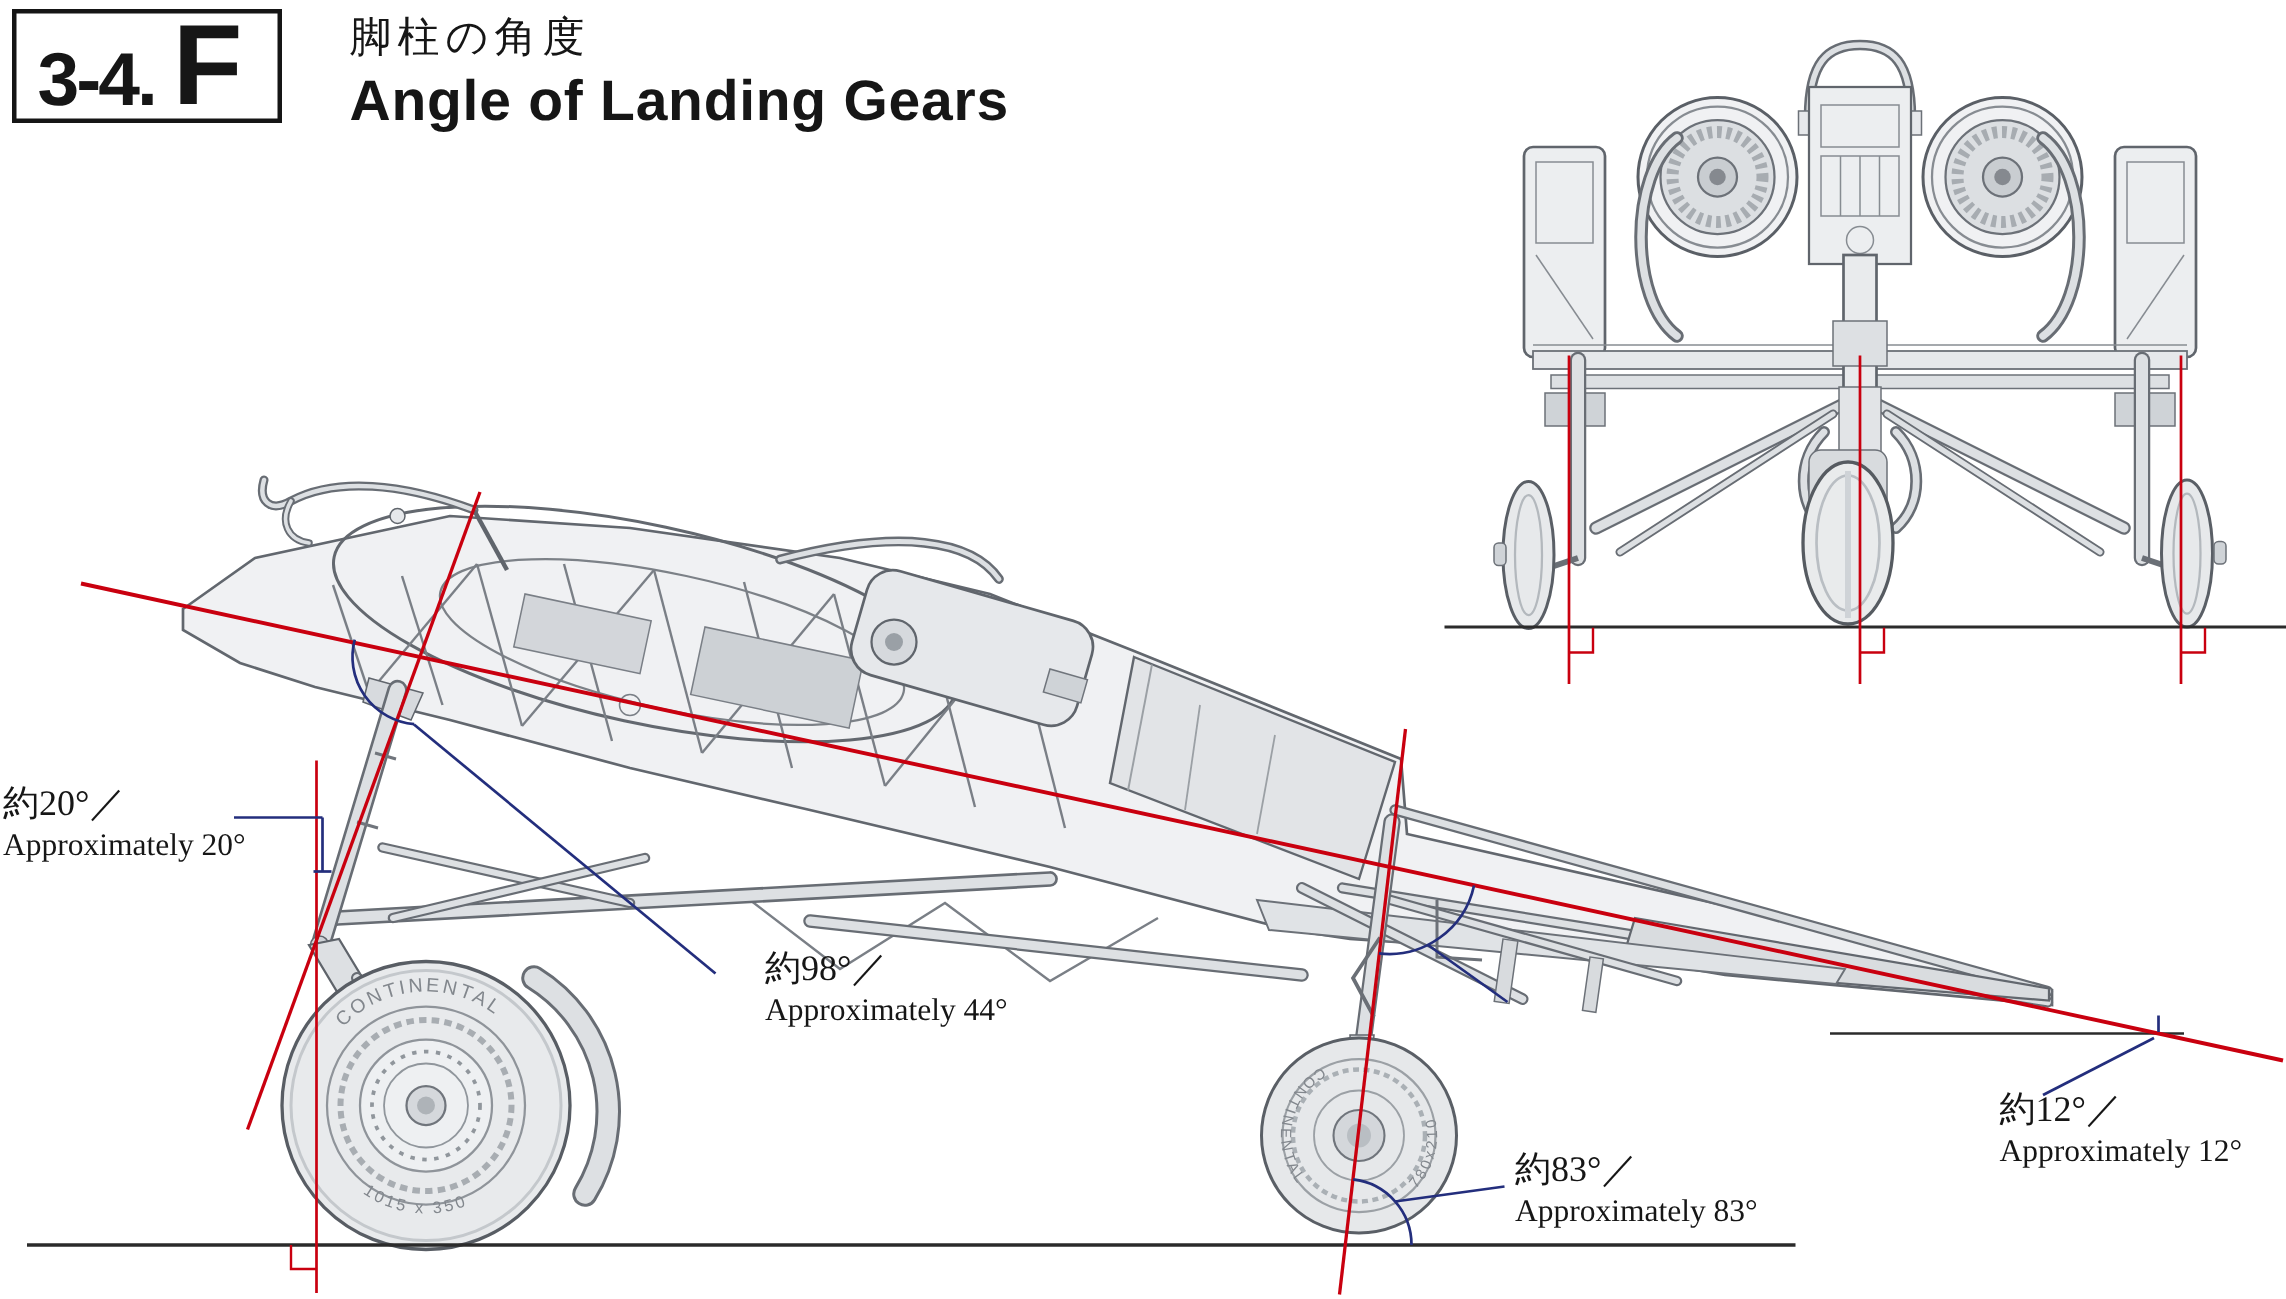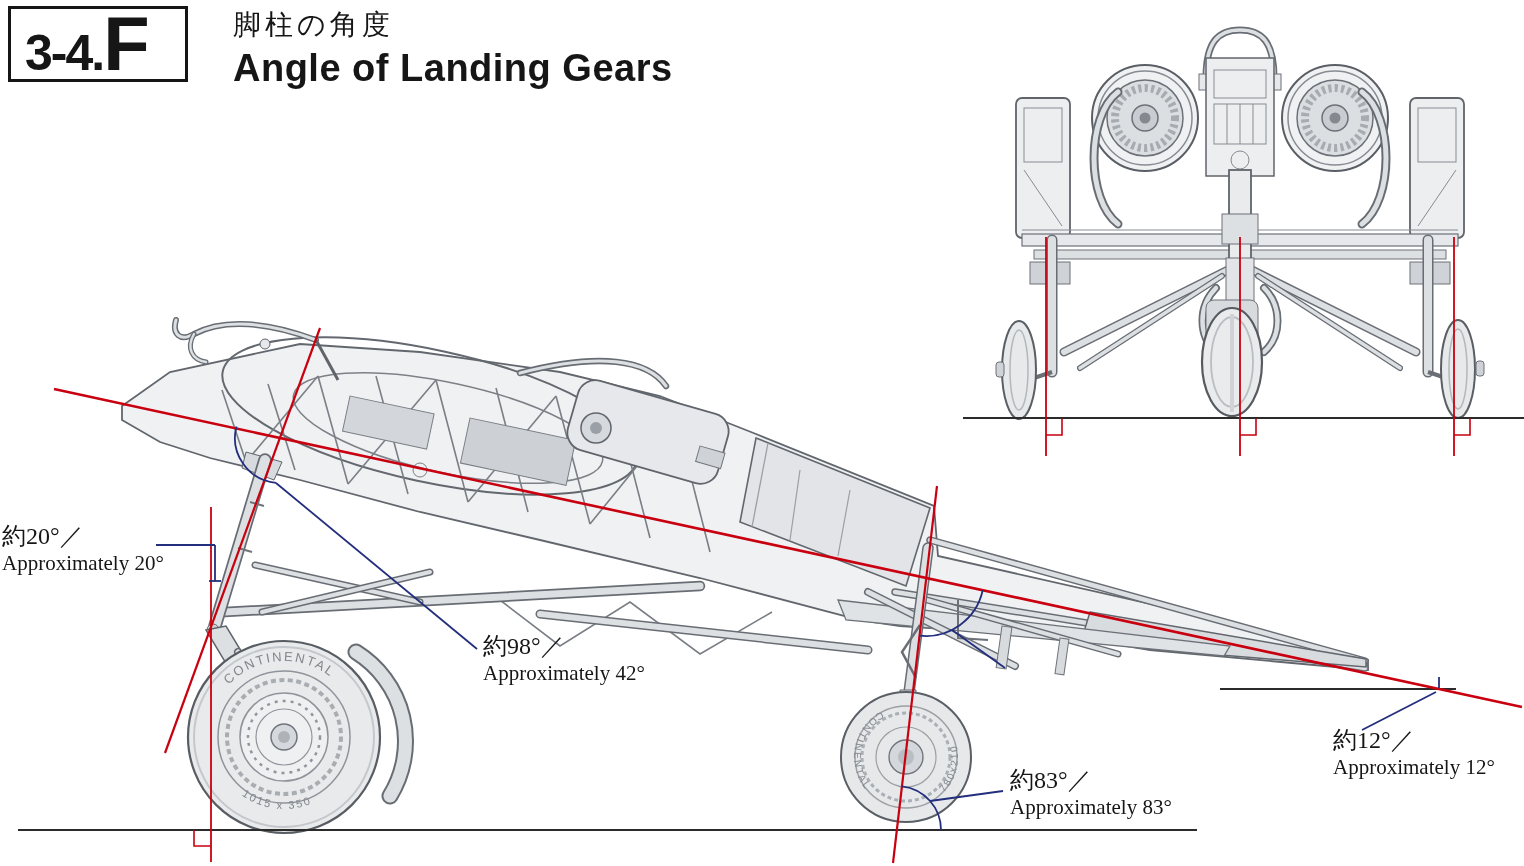--- a/index.html
+++ b/index.html
@@ -2,21 +2,21 @@
 <html><head>
 <meta charset="utf-8">
 <style>
   html,body{margin:0;padding:0;background:#ffffff;}
   #page{position:relative;width:1524px;height:866px;background:#ffffff;overflow:hidden;
         font-family:"Liberation Serif","DejaVu Serif",serif;color:#161616;}
   #art{position:absolute;left:0;top:0;}
 
   
   .badge{position:absolute;left:8px;top:6px;width:180px;height:76px;border:3px solid #151515;
-         background:#fff;display:flex;align-items:flex-end;padding:0 0 6px 14px;box-sizing:border-box;
+         background:#fff;display:flex;align-items:flex-end;gap:12px;padding:0 0 6px 14px;box-sizing:border-box;
          font-family:"Liberation Sans","DejaVu Sans",sans-serif;font-weight:700;}
   .badge .num{font-size:50px;line-height:.8;letter-spacing:-2px;}
   .badge .ltr{font-size:76px;line-height:.76;}
   .titles{position:absolute;left:233px;top:8px;}
   .title-ja{font-size:28px;letter-spacing:4px;line-height:1.2;font-family:Liberation Sans, sans-serif;}
   .title-en{font-size:38px;font-weight:700;letter-spacing:.5px;margin-top:5px;
             font-family:"Liberation Sans","DejaVu Sans",sans-serif;}
 
   
   .lbl{position:absolute;font-size:21px;line-height:1.22;white-space:nowrap;}
@@ -344,23 +344,23 @@
         <line class="navy" x1="1439" y1="677" x2="1439" y2="688"></line>
         <line class="navy" x1="1436" y1="692" x2="1362" y2="730"></line>
       </g>
     </g>
   </svg>
 
   <div class="lbl" style="left:2px;top:522px">
     <span class="ja">約20°／</span>
     <span class="en">Approximately 20°</span>
   </div>
-  <div class="lbl" style="left:483px;top:632px">
+  <div class="lbl" style="left:510px;top:632px">
     <span class="ja">約98°／</span>
-    <span class="en">Approximately 42°</span>
+    <span class="en">Approximately 44°</span>
   </div>
   <div class="lbl" style="left:1010px;top:766px">
     <span class="ja">約83°／</span>
     <span class="en">Approximately 83°</span>
   </div>
   <div class="lbl" style="left:1333px;top:726px">
     <span class="ja">約12°／</span>
     <span class="en">Approximately 12°</span>
   </div>
 

